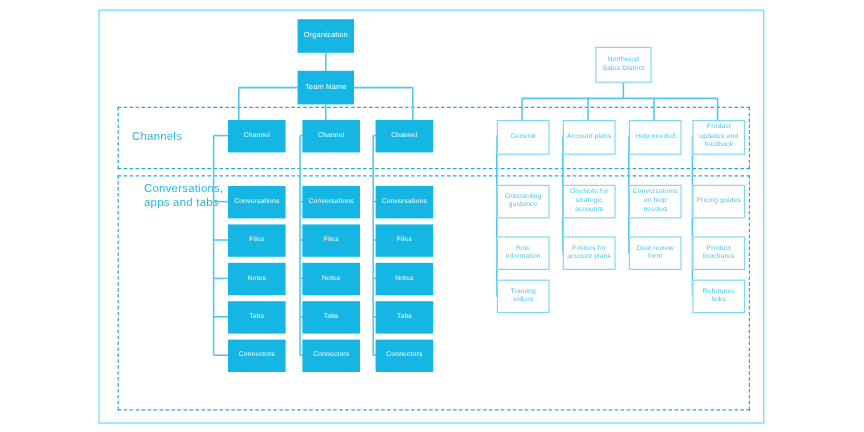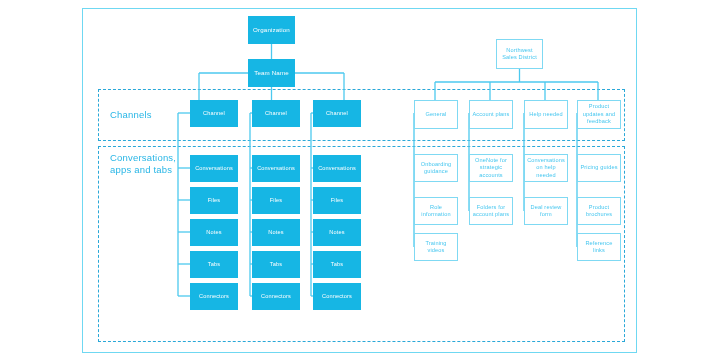--- a/index.html
+++ b/index.html
@@ -23,21 +23,21 @@
     background:transparent;
   }
   .band-channels{left:98px;top:89px;width:527px;height:52px;}
   .band-apps{left:98px;top:146px;width:527px;height:196px;}
 
   .band-label{
     position:absolute;color:#29b6e6;font-size:9.5px;line-height:12px;
     letter-spacing:.2px;
   }
   .lbl-channels{left:110px;top:109px;}
-  .lbl-apps{left:110px;top:152px;width:80px;}
+  .lbl-apps{left:120px;top:152px;width:80px;}
 
   
   .lines{position:absolute;left:0;top:0;width:720px;height:360px;}
 
   
   .node{
     position:absolute;box-sizing:border-box;
     display:flex;align-items:center;justify-content:center;
     text-align:center;font-size:5.6px;line-height:7.4px;
     letter-spacing:.15px;padding:1px 2px;

